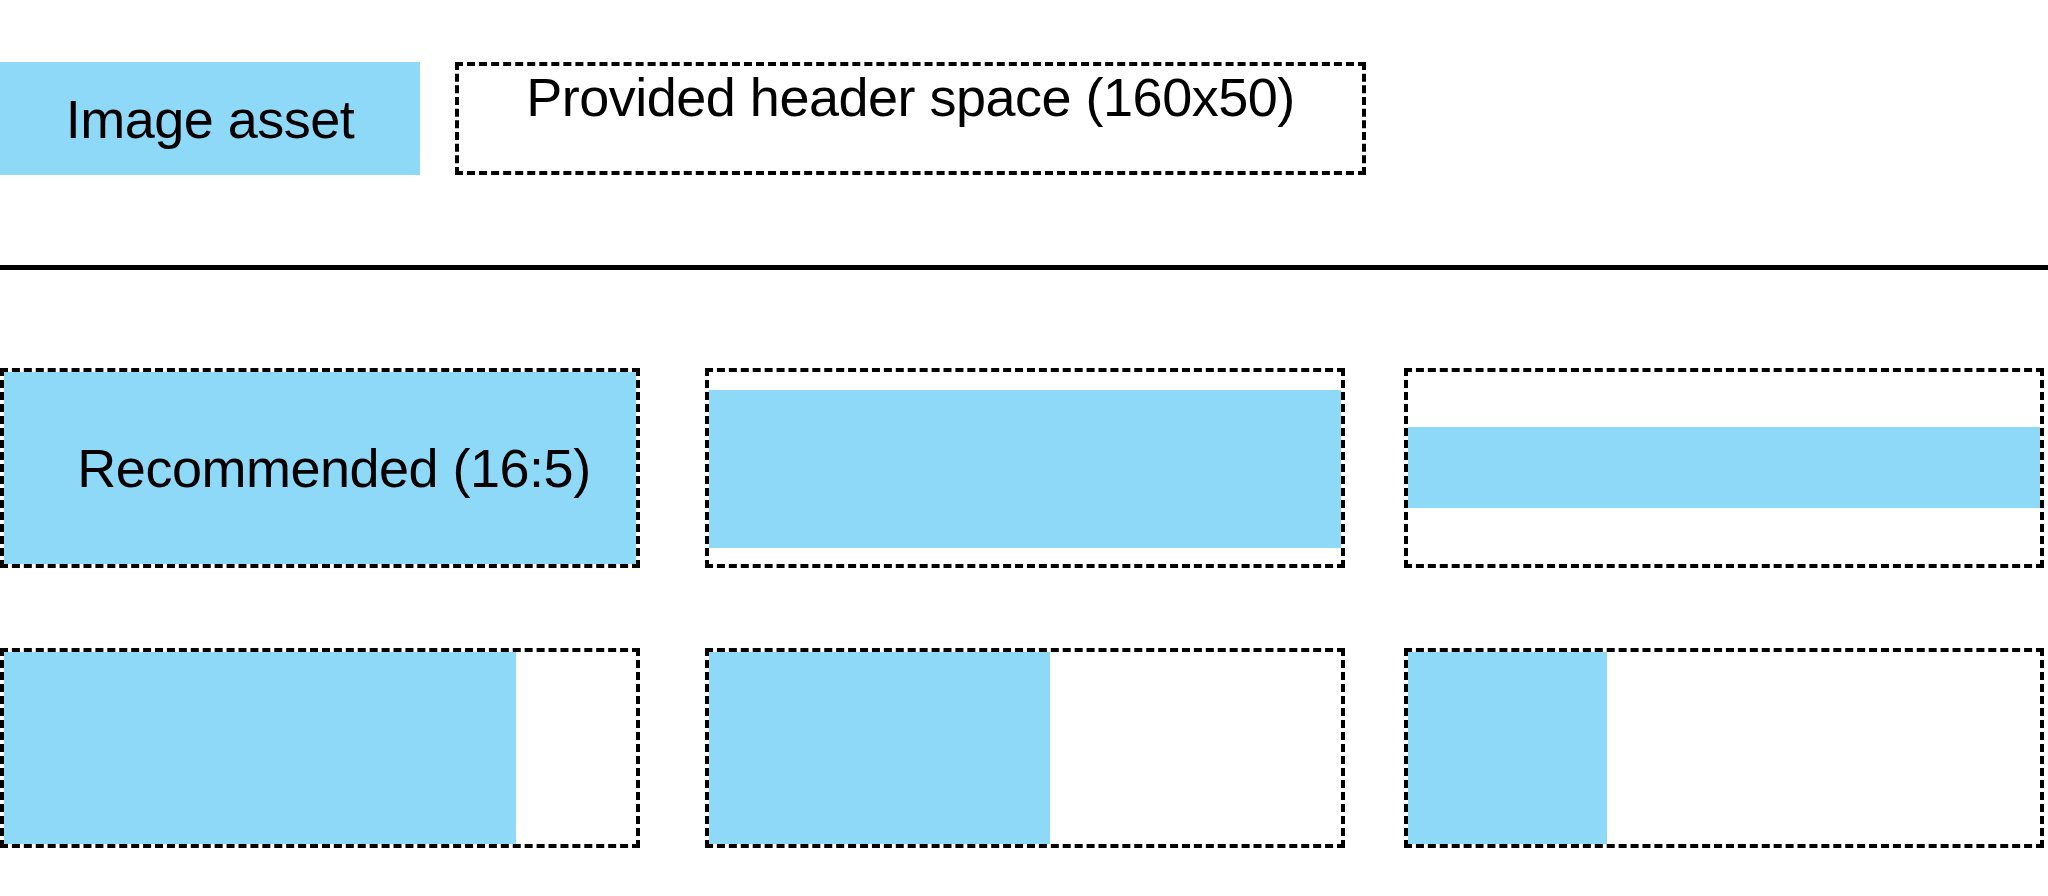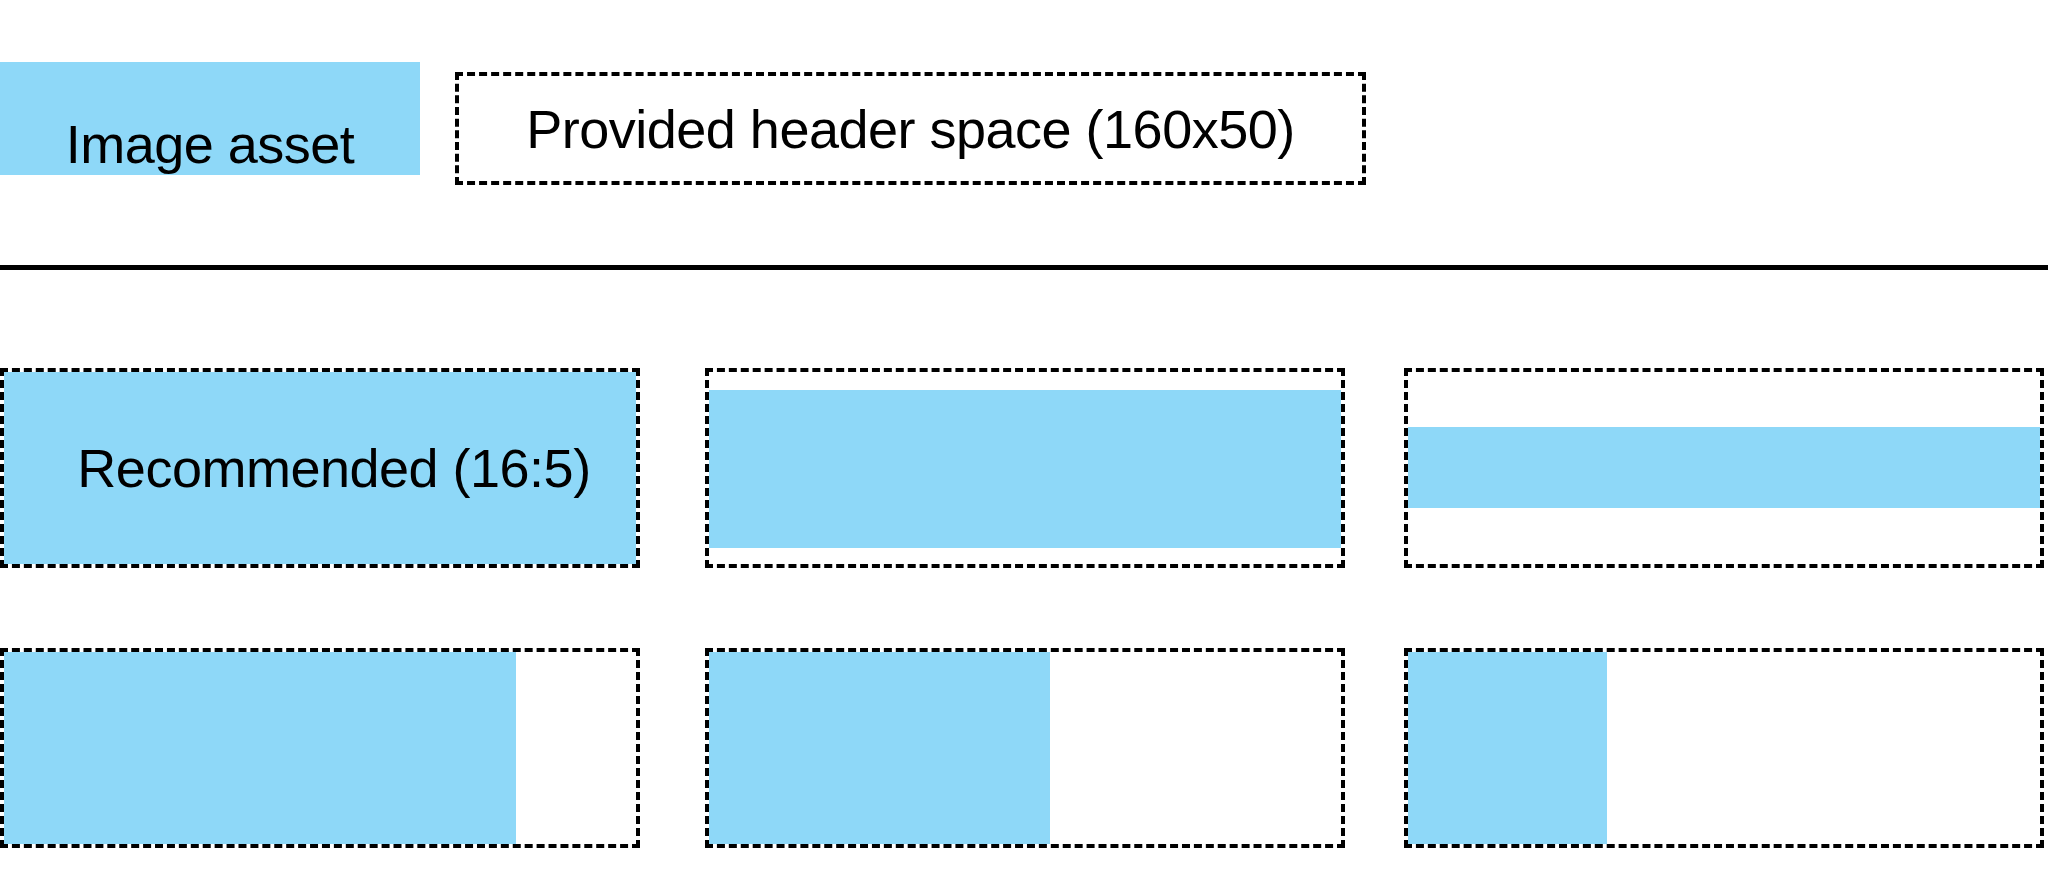--- a/index.html
+++ b/index.html
@@ -22,33 +22,32 @@
     white-space: nowrap;
   }
   
   .legend-asset {
     position: absolute;
     left: 0;
     top: 62px;
     width: 420px;
     height: 113px;
     display: flex;
-    align-items: flex-end;
+    align-items: center;
     justify-content: center;
   }
   .legend-header {
     position: absolute;
     left: 455px;
-    top: 72px;
+    top: 62px;
     width: 911px;
     height: 113px;
     border: 4px dashed #000000;
     box-sizing: border-box;
     display: flex;
-    align-items: center;
     justify-content: center;
     background: #ffffff;
   }
   
   .divider {
     position: absolute;
     left: 0;
     top: 265px;
     width: 2048px;
     height: 5px;

